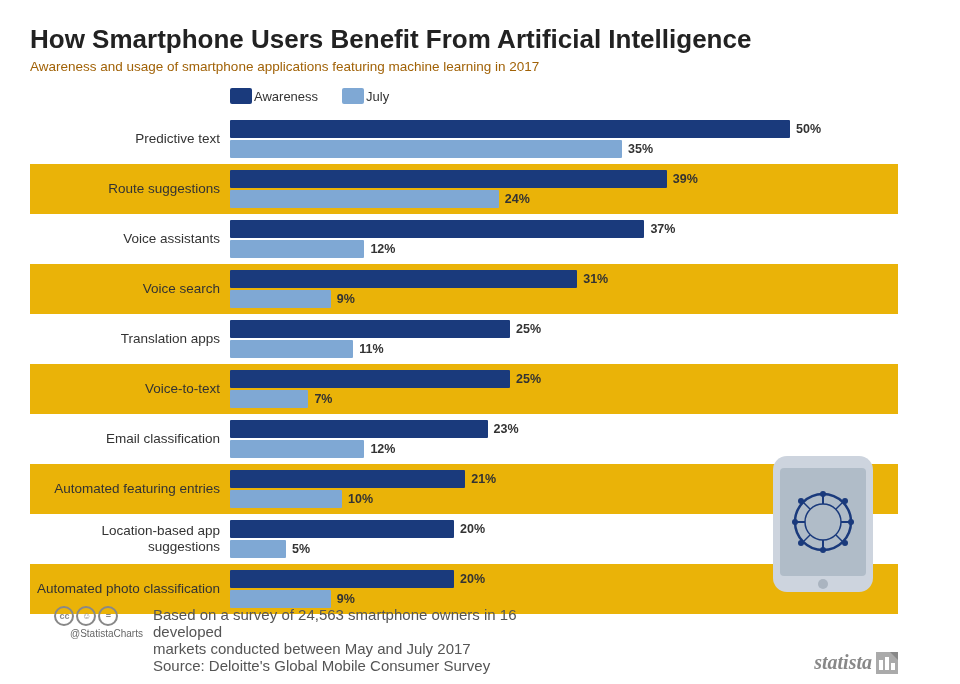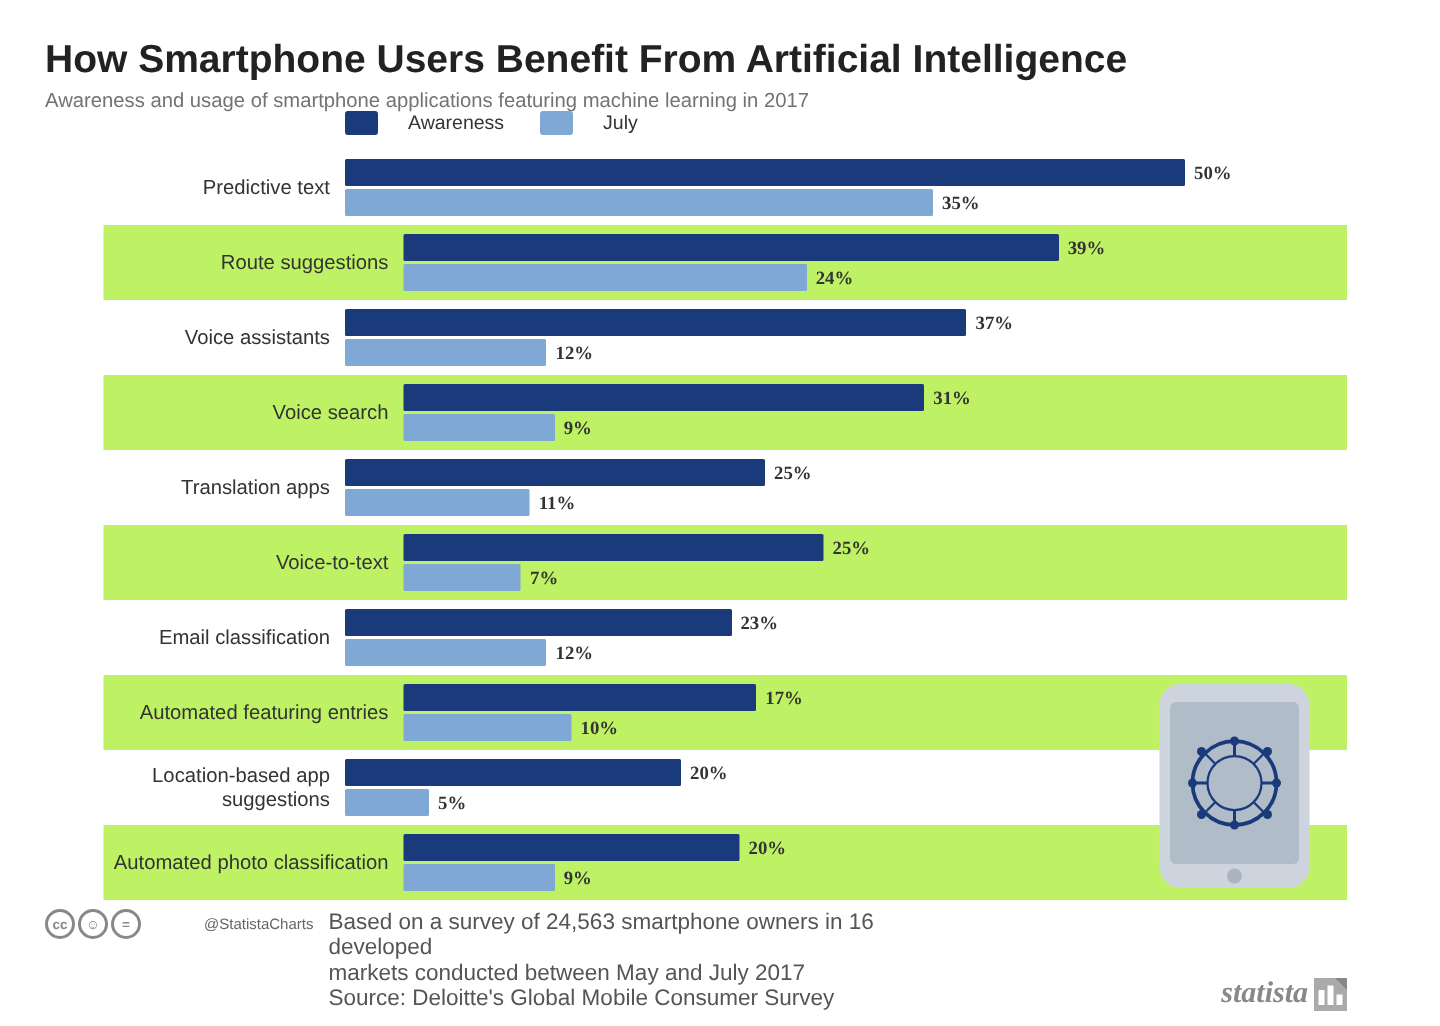--- a/index.html
+++ b/index.html
@@ -19,70 +19,70 @@
     }
     .title {
       font-size: 26px;
       font-weight: 700;
       color: #222;
       line-height: 1.2;
       margin-bottom: 4px;
     }
     .subtitle {
       font-size: 13.5px;
-      color: #737373;
+      color: #a16207;
+      margin-bottom: 14px;
     }
     .legend {
       display: flex;
       align-items: center;
       gap: 24px;
       margin-bottom: 10px;
       margin-left: 200px;
     }
     .legend-item {
       display: flex;
-      gap: 20px;
+      align-items: center;
+      gap: 2px;
       font-size: 13px;
       color: #333;
     }
     .legend-box {
       width: 22px;
       height: 16px;
       border-radius: 2px;
     }
     .chart-area {
       display: flex;
       flex-direction: column;
       gap: 0px;
     }
     .bar-row {
       display: flex;
       align-items: center;
       padding: 2px 0;
     }
     .bar-row.shaded {
-      background: #bef264;
-      margin-left: 39px;
+      background: #eab308;
     }
     .row-label {
       width: 200px;
       min-width: 200px;
       text-align: right;
       padding-right: 10px;
       font-size: 13.5px;
       color: #333;
       line-height: 1.2;
     }
     .bars-group {
       flex: 1;
       display: flex;
       flex-direction: column;
       gap: 2px;
       padding: 4px 0;
-      font-family: Liberation Serif, serif;
     }
     .bar-wrap {
       display: flex;
       align-items: center;
       gap: 6px;
     }
     .bar {
       height: 18px;
       border-radius: 1px;
       min-width: 2px;
@@ -115,21 +115,21 @@
       justify-content: space-between;
       align-items: flex-end;
     }
     .footer-left {
       display: flex;
       align-items: flex-start;
       gap: 10px;
     }
     .cc-icons {
       display: flex;
-      flex-direction: row;
+      flex-direction: column;
       align-items: center;
       gap: 2px;
     }
     .cc-row {
       display: flex;
       gap: 2px;
     }
     .cc-circle {
       width: 20px;
       height: 20px;
@@ -269,21 +269,21 @@
             <div class="bar bar-usage" style="width: 134.4px;"></div>
             <span class="bar-label">12%</span>
           </div>
         </div>
       </div>
       <div class="bar-row shaded">
         <div class="row-label">Automated featuring entries</div>
         <div class="bars-group">
           <div class="bar-wrap">
             <div class="bar bar-awareness" style="width: 235.2px;"></div>
-            <span class="bar-label">17%</span>
+            <span class="bar-label">21%</span>
           </div>
           <div class="bar-wrap">
             <div class="bar bar-usage" style="width: 112px;"></div>
             <span class="bar-label">10%</span>
           </div>
         </div>
       </div>
       <div class="bar-row">
         <div class="row-label">Location-based app suggestions</div>
         <div class="bars-group">

